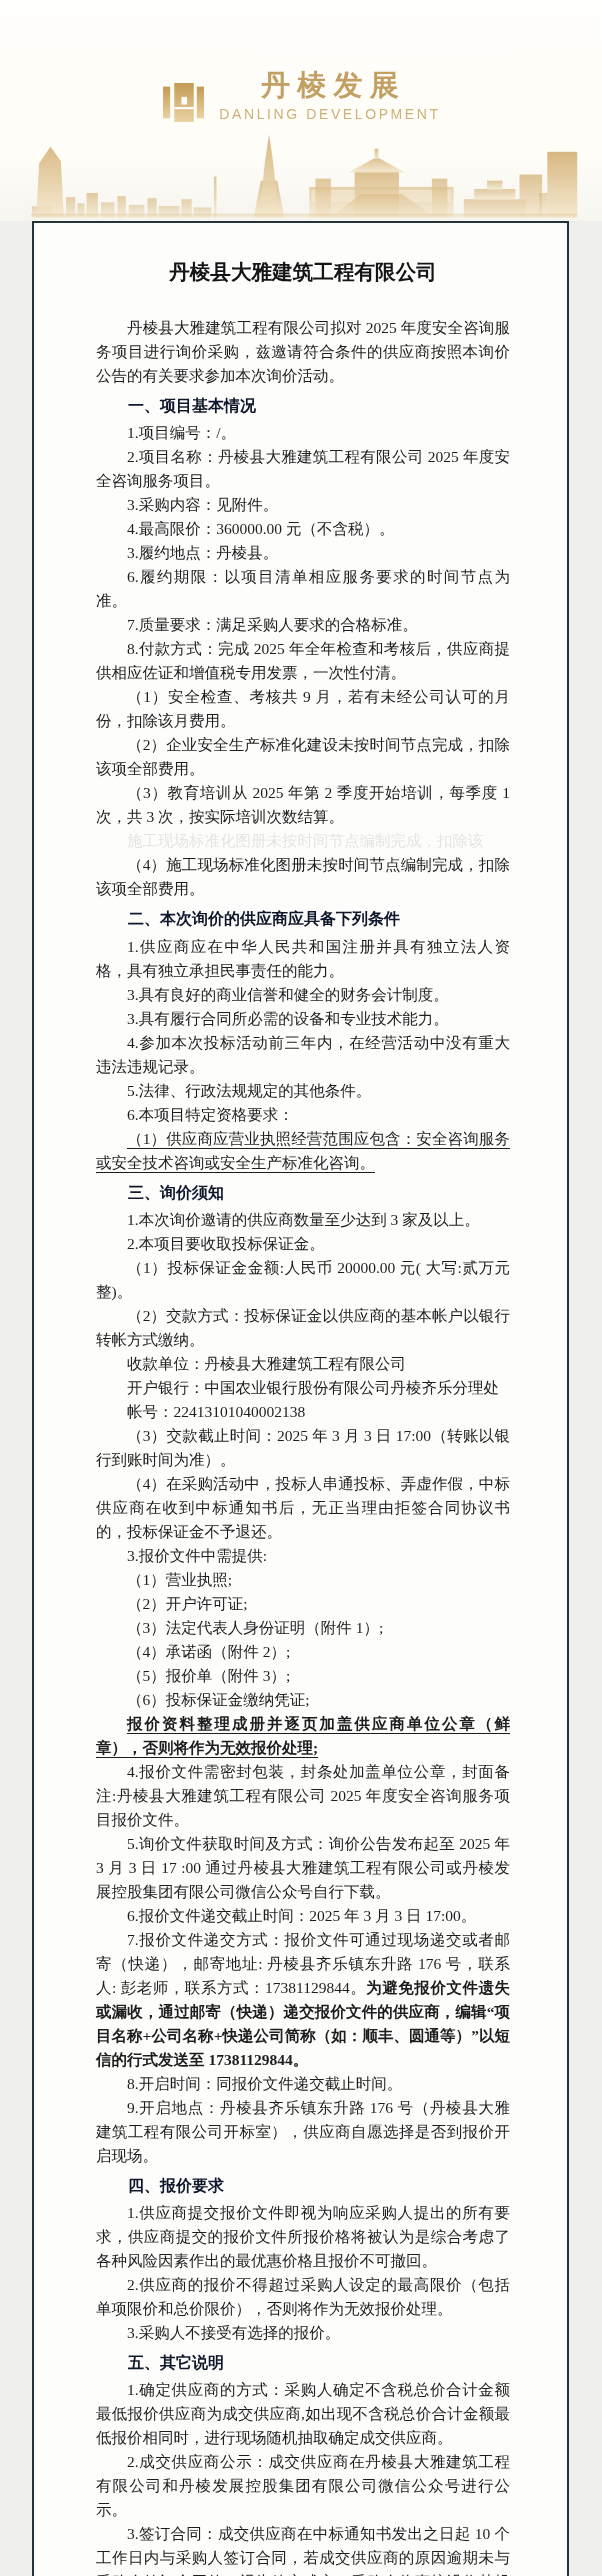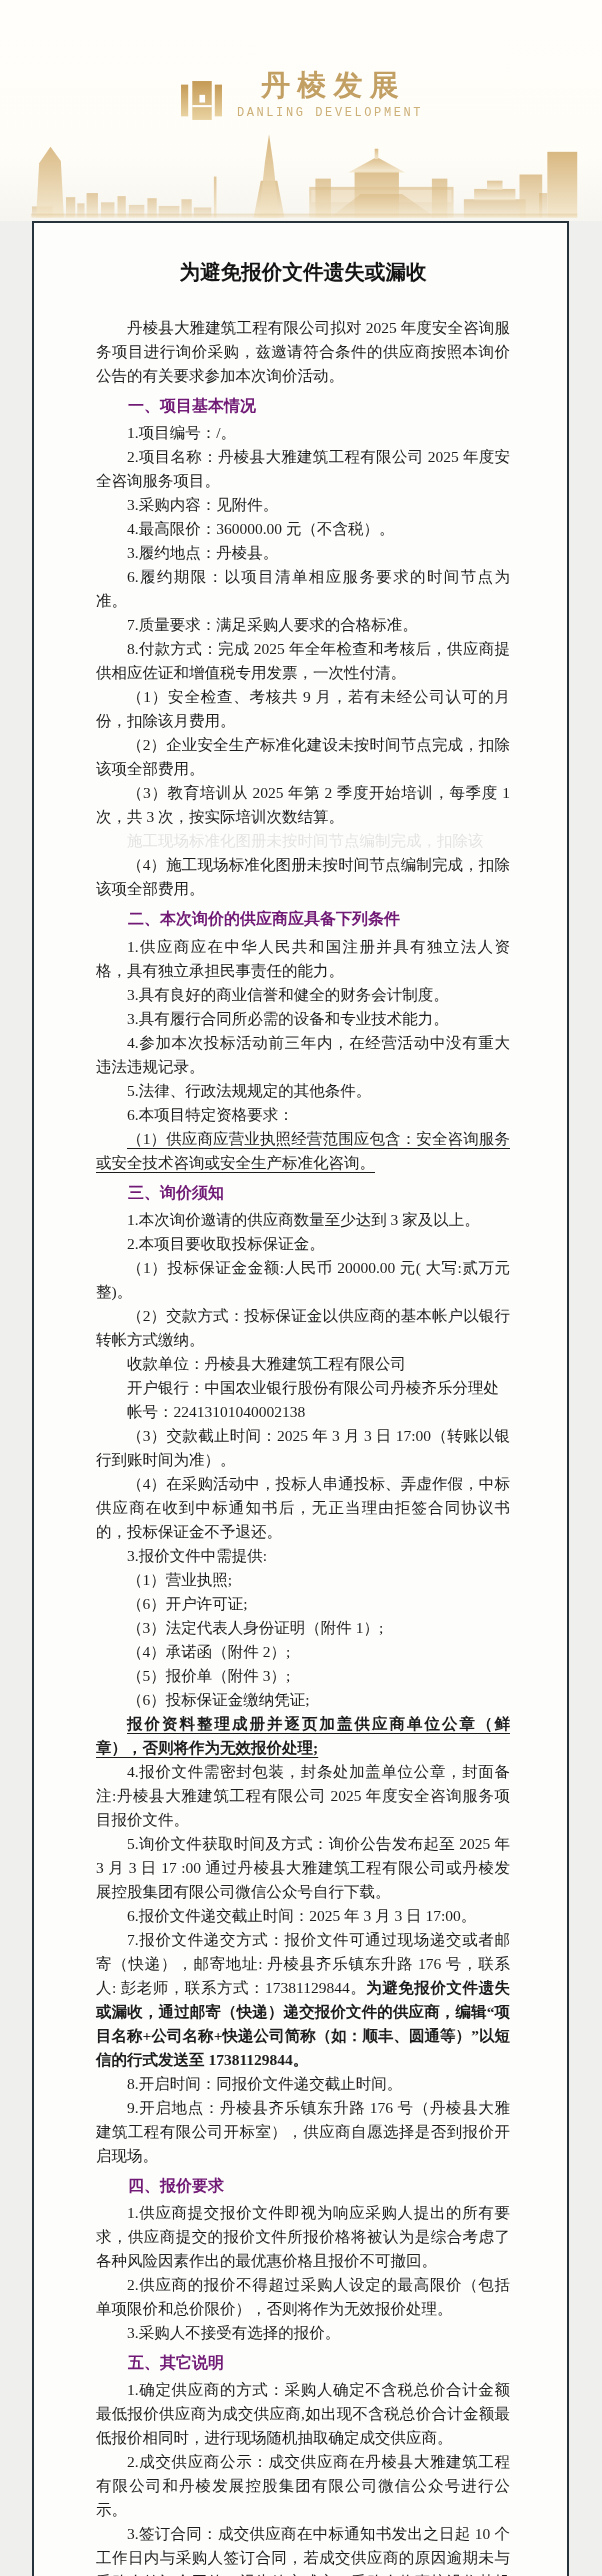--- a/index.html
+++ b/index.html
@@ -6,31 +6,31 @@
   body{width:603px;background:#eff0ee;font-family:"Liberation Serif",serif;}
   .page{position:relative;width:603px;height:3550px;background:#eff0ee;overflow:hidden;}
 
   
   .header{position:absolute;top:0;left:0;width:603px;height:221px;
           background:linear-gradient(#fffefb 0%,#fffdf7 70%,#f6f5ef 100%);}
   .logo-row{position:absolute;top:70px;left:0;width:100%;display:flex;justify-content:center;align-items:flex-end;gap:14px;}
   .logo-col{display:flex;flex-direction:column;align-items:center;}
   .logo-cn{font-size:29px;line-height:31px;font-weight:bold;letter-spacing:7.2px;color:#c29f63;
            font-family:"Liberation Serif",serif;text-indent:7.2px;}
-  .logo-en{margin-top:5.2px;font-size:12px;letter-spacing:2.6px;color:#ccb078;font-family:Liberation Mono, monospace;}
+  .logo-en{margin-top:5.2px;font-size:14px;letter-spacing:2.6px;color:#ccb078;font-family:Liberation Sans, sans-serif;}
   .skyline{position:absolute;left:0;bottom:3.1px;width:603px;height:87px;}
 
   
   .card{position:absolute;left:32px;top:221px;width:537px;height:3242px;box-sizing:border-box;
         background:#fdfdfc;border:2.6px solid #26333b;padding:34px 57px 0 62px;}
   .title{ text-align:center;font-weight:bold;font-size:20.6px;line-height:31px;color:#151515;}
   .doc-body{margin-top:28px;height:2448px;font-size:15.5px;line-height:24px;color:#1d1d1d;text-align:justify;}
   .blk{margin:0;}
   .para{text-indent:2em;}
-  .heading{font-family:"Liberation Sans",sans-serif;font-weight:bold;font-size:16px;text-indent:2em;margin:6.2px 0 3.1px 0;color:#701a75;}
+  .heading{font-family:"Liberation Sans",sans-serif;font-weight:bold;font-size:16px;text-indent:2em;margin:6.2px 0 3.1px 0;color:#0f172a;}
   .ghost{color:#8a8a8a;opacity:.22;filter:blur(0.6px);text-indent:2em;}
   .bold{font-weight:bold;}
   .und{text-decoration:underline;text-underline-offset:3.6px;text-decoration-thickness:1px;}
 </style>
 </head>
 <body>
 
 <div class="page">
 
   <div class="header">
@@ -89,21 +89,21 @@
         <rect x="945" y="96" width="30" height="18" opacity=".7"></rect>
         <rect x="1008" y="84" width="44" height="84" opacity=".75"></rect>
         <rect x="1046" y="120" width="16" height="48" opacity=".55"></rect>
         <rect x="1062" y="40" width="58" height="128" opacity=".9"></rect>
         <rect x="60" y="160" width="1060" height="8" opacity=".35"></rect>
       </g>
     </svg>
   </div>
 
   <div class="card">
-    <div class="title">为避免报价文件遗失或漏收</div>
+    <div class="title">丹棱县大雅建筑工程有限公司</div>
 
     <div class="doc-body" id="doc-body">
         <div class="blk para">丹棱县大雅建筑工程有限公司拟对 2025 年度安全咨询服务项目进行询价采购，兹邀请符合条件的供应商按照本询价公告的有关要求参加本次询价活动。</div>
         <div class="blk heading">一、项目基本情况</div>
         <div class="blk para">1.项目编号：/。</div>
         <div class="blk para">2.项目名称：丹棱县大雅建筑工程有限公司 2025 年度安全咨询服务项目。</div>
         <div class="blk para">3.采购内容：见附件。</div>
         <div class="blk para">4.最高限价：360000.00 元（不含税）。</div>
         <div class="blk para">3.履约地点：丹棱县。</div>
         <div class="blk para">6.履约期限：以项目清单相应服务要求的时间节点为准。</div>
@@ -127,21 +127,21 @@
         <div class="blk para">2.本项目要收取投标保证金。</div>
         <div class="blk para">（1）投标保证金金额:人民币 20000.00 元( 大写:贰万元整)。</div>
         <div class="blk para">（2）交款方式：投标保证金以供应商的基本帐户以银行转帐方式缴纳。</div>
         <div class="blk para">收款单位：丹棱县大雅建筑工程有限公司</div>
         <div class="blk para">开户银行：中国农业银行股份有限公司丹棱齐乐分理处</div>
         <div class="blk para">帐号：22413101040002138</div>
         <div class="blk para">（3）交款截止时间：2025 年 3 月 3 日 17:00（转账以银行到账时间为准）。</div>
         <div class="blk para">（4）在采购活动中，投标人串通投标、弄虚作假，中标供应商在收到中标通知书后，无正当理由拒签合同协议书的，投标保证金不予退还。</div>
         <div class="blk para">3.报价文件中需提供:</div>
         <div class="blk para">（1）营业执照;</div>
-        <div class="blk para">（6）开户许可证;</div>
+        <div class="blk para">（2）开户许可证;</div>
         <div class="blk para">（3）法定代表人身份证明（附件 1）;</div>
         <div class="blk para">（4）承诺函（附件 2）;</div>
         <div class="blk para">（5）报价单（附件 3）;</div>
         <div class="blk para">（6）投标保证金缴纳凭证;</div>
         <div class="blk para bold und">报价资料整理成册并逐页加盖供应商单位公章（鲜章），否则将作为无效报价处理;</div>
         <div class="blk para">4.报价文件需密封包装，封条处加盖单位公章，封面备注:丹棱县大雅建筑工程有限公司 2025 年度安全咨询服务项目报价文件。</div>
         <div class="blk para">5.询价文件获取时间及方式：询价公告发布起至 2025 年 3 月 3 日 17 :00 通过丹棱县大雅建筑工程有限公司或丹棱发展控股集团有限公司微信公众号自行下载。</div>
         <div class="blk para">6.报价文件递交截止时间：2025 年 3 月 3 日 17:00。</div>
         <div class="blk para"><span>7.报价文件递交方式：报价文件可通过现场递交或者邮寄（快递），邮寄地址: 丹棱县齐乐镇东升路 176 号，联系人: 彭老师，联系方式：17381129844。</span><span class="bold">为避免报价文件遗失或漏收，通过邮寄（快递）递交报价文件的供应商，编辑“项目名称+公司名称+快递公司简称（如：顺丰、圆通等）”以短信的行式发送至 17381129844。</span></div>
         <div class="blk para">8.开启时间：同报价文件递交截止时间。</div>

